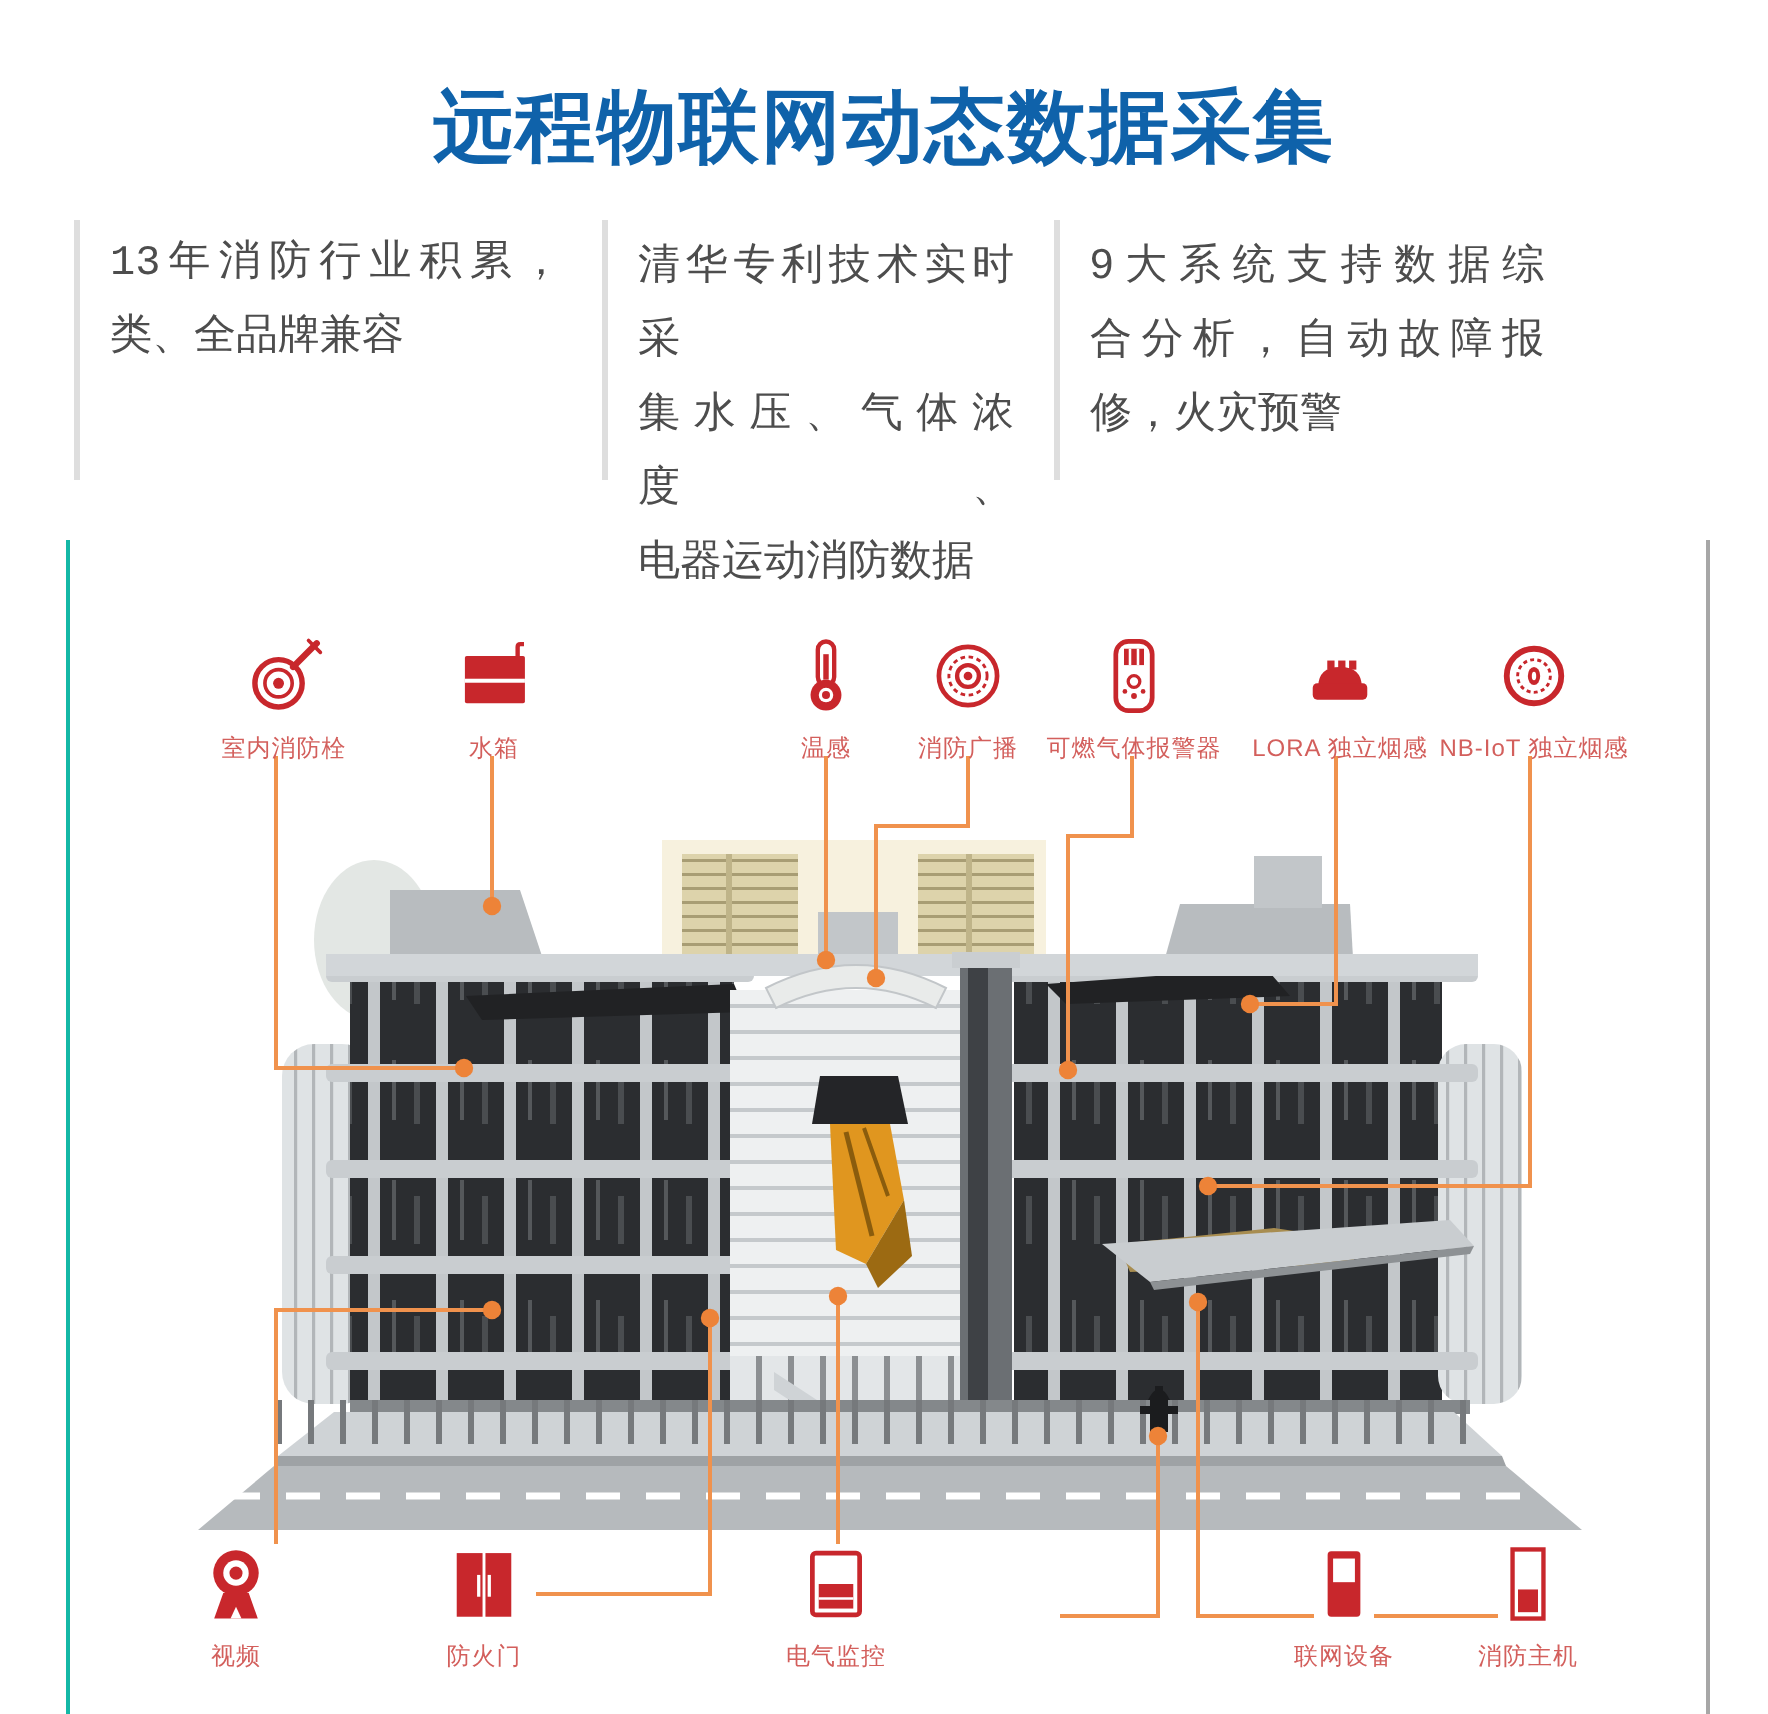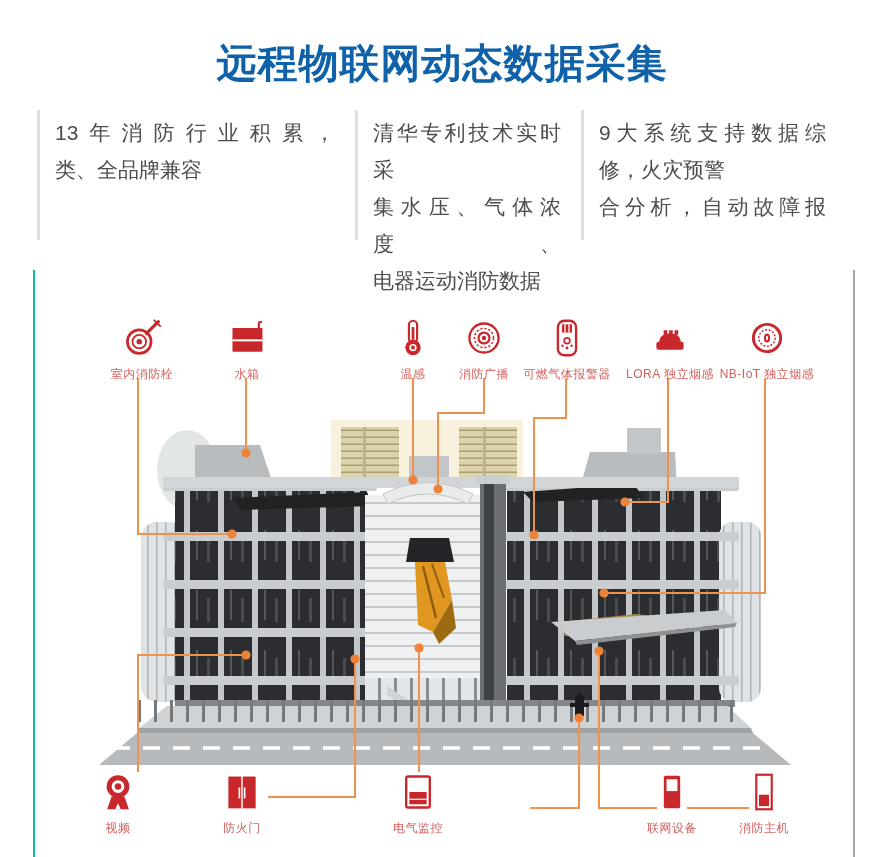--- a/index.html
+++ b/index.html
@@ -5,21 +5,21 @@
   html,body{margin:0;padding:0;background:#fff;}
   .canvas{position:relative;width:884px;height:857px;background:#fff;overflow:hidden;
           font-family:"Liberation Sans","DejaVu Sans",sans-serif;margin-top:20px;}
   
   .title{position:absolute;left:0;top:16px;width:884px;text-align:center;
          font-size:40px;font-weight:900;color:#0f62aa;letter-spacing:1px;}
   
   .features{position:absolute;left:37px;top:90px;width:823px;height:130px;display:flex;}
   .feature{border-left:3px solid #dedede;padding:4px 20px 0 15px;box-sizing:border-box;
            font-size:21px;line-height:37px;color:#4d4d4d;}
-  .f1{width:318px;} .f2{width:226px;} .f3{width:265px;}
+  .f1{width:264px;font-family:Liberation Mono, monospace;} .f2{width:226px;} .f3{width:265px;}
   .fline{display:block;text-align:justify;}
   .stretch{text-align-last:justify;}
   
   .diagram{position:absolute;left:33px;top:250px;width:818px;height:601px;
            border-left:2px solid #14b8a6;border-right:2px solid #a7a7a7;border-bottom:2px solid #a7a7a7;
            box-sizing:content-box;}
   .scene{position:absolute;left:0;top:0;width:818px;height:601px;}
   
   .legend-item{position:absolute;width:130px;transform:translateX(-50%);text-align:center;}
   .licon{display:flex;width:130px;height:44px;align-items:center;justify-content:center;}
@@ -38,22 +38,22 @@
       <span class="fline stretch">13年消防行业积累，</span>
       <span class="fline">类、全品牌兼容</span>
     </div>
     <div class="feature f2">
       <span class="fline stretch">清华专利技术实时采</span>
       <span class="fline stretch">集水压、气体浓度、</span>
       <span class="fline">电器运动消防数据</span>
     </div>
     <div class="feature f3">
       <span class="fline stretch">9大系统支持数据综</span>
+      <span class="fline stretch">合分析，自动故障报</span>
       <span class="fline">修，火灾预警</span>
-      <span class="fline stretch">合分析，自动故障报</span>
     </div>
   </div>
 
   <div class="diagram">
 
     <svg class="scene" viewBox="0 0 818 601">
       <defs>
         <pattern id="cols" width="34" height="60" patternUnits="userSpaceOnUse">
           <rect width="34" height="60" fill="#2b2d30"></rect>
           <rect x="13" width="6" height="60" fill="#c3c7ca"></rect>

